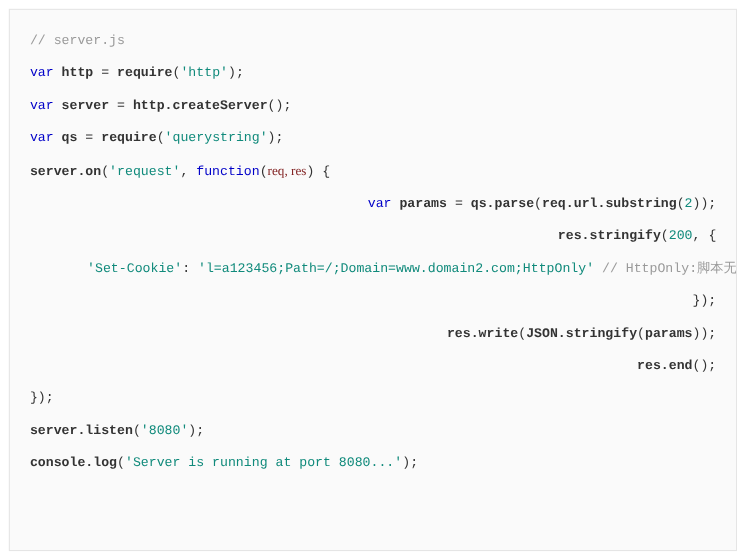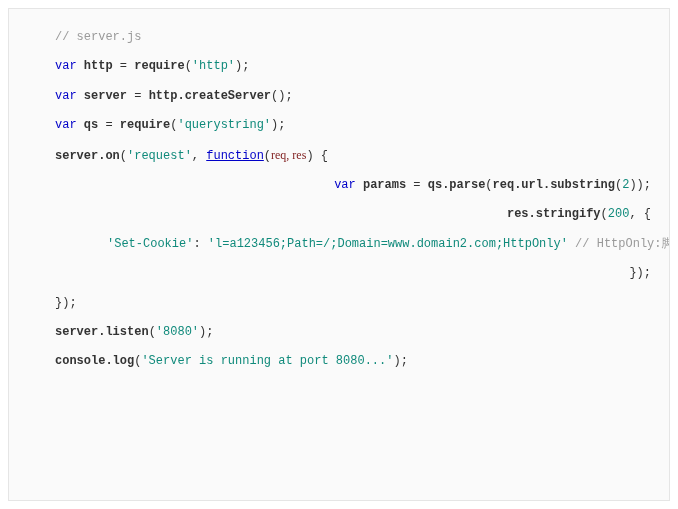--- a/index.html
+++ b/index.html
@@ -17,47 +17,49 @@
     box-sizing: border-box;
     overflow-x: auto;
     overflow-y: hidden;
     position: relative;
   }
   .code-inner {
     padding: 14px 18px 14px 18px;
     white-space: nowrap;
     line-height: 2.45;
   }
-  .line { display: block; margin-left: 28px; }
+  .line { display: block; }
   .indent1 { padding-left: 26px; text-align: right; }
   .indent2 { padding-left: 52px; }
   .tok-comment { color: #9a9a9a; }
   .tok-kw { color: #0000c8; }
   .tok-ident { color: #333333; font-weight: bold; }
   .tok-punct { color: #333333; }
   .tok-str { color: #108a7b; }
   .tok-num { color: #108a7b; }
-  .tok-fn { color: #0000c8; text-decoration: underline; }
+  .tok-fn { color: #0000c8; }
   .tok-param { color: #7f1d1d; font-family: Liberation Serif, serif; }
   
   .code-block::-webkit-scrollbar { height: 10px; }
   .code-block::-webkit-scrollbar-track { background: #f0f0f0; }
   .code-block::-webkit-scrollbar-thumb { background: #bdbdbd; border-radius: 2px; }
 </style>
 </head>
 <body>
 
 <div class="code-block">
   <div class="code-inner" id="code-content">
       <span class="line"><span class="tok-comment">// server.js</span></span>
       <span class="line"><span class="tok-kw">var</span><span class="tok-ident"> http </span><span class="tok-punct">= </span><span class="tok-ident">require</span><span class="tok-punct">(</span><span class="tok-str">'http'</span><span class="tok-punct">);</span></span>
       <span class="line"><span class="tok-kw">var</span><span class="tok-ident"> server </span><span class="tok-punct">= </span><span class="tok-ident">http.createServer</span><span class="tok-punct">();</span></span>
       <span class="line"><span class="tok-kw">var</span><span class="tok-ident"> qs </span><span class="tok-punct">= </span><span class="tok-ident">require</span><span class="tok-punct">(</span><span class="tok-str">'querystring'</span><span class="tok-punct">);</span></span>
       <span class="line"><span class="tok-ident">server.on</span><span class="tok-punct">(</span><span class="tok-str">'request'</span><span class="tok-punct">, </span><span class="tok-fn">function</span><span class="tok-punct">(</span><span class="tok-param">req, res</span><span class="tok-punct">)</span><span class="tok-ident"> </span><span class="tok-punct">{</span></span>
       <span class="line indent1"><span class="tok-kw">var</span><span class="tok-ident"> params </span><span class="tok-punct">= </span><span class="tok-ident">qs.parse</span><span class="tok-punct">(</span><span class="tok-ident">req.url.substring</span><span class="tok-punct">(</span><span class="tok-num">2</span><span class="tok-punct">));</span></span>
       <span class="line indent1"><span class="tok-ident">res.stringify</span><span class="tok-punct">(</span><span class="tok-num">200</span><span class="tok-punct">, </span><span class="tok-ident"> </span><span class="tok-punct">{</span></span>
       <span class="line indent2"><span class="tok-str">'Set-Cookie'</span><span class="tok-punct">: </span><span class="tok-str">'l=a123456;Path=/;Domain=www.domain2.com;HttpOnly'</span><span class="tok-ident">   </span><span class="tok-comment">// HttpOnly:脚本无法读取</span></span>
       <span class="line indent1"><span class="tok-punct">});</span></span>
+      <span class="line indent1"><span class="tok-ident">res.write</span><span class="tok-punct">(</span><span class="tok-ident">JSON.stringify</span><span class="tok-punct">(</span><span class="tok-ident">params</span><span class="tok-punct">));</span></span>
+      <span class="line indent1"><span class="tok-ident">res.end</span><span class="tok-punct">();</span></span>
       <span class="line"><span class="tok-punct">});</span></span>
       <span class="line"><span class="tok-ident">server.listen</span><span class="tok-punct">(</span><span class="tok-str">'8080'</span><span class="tok-punct">);</span></span>
       <span class="line"><span class="tok-ident">console.log</span><span class="tok-punct">(</span><span class="tok-str">'Server is running at port 8080...'</span><span class="tok-punct">);</span></span>
     </div>
 </div>
 
 </body></html>

